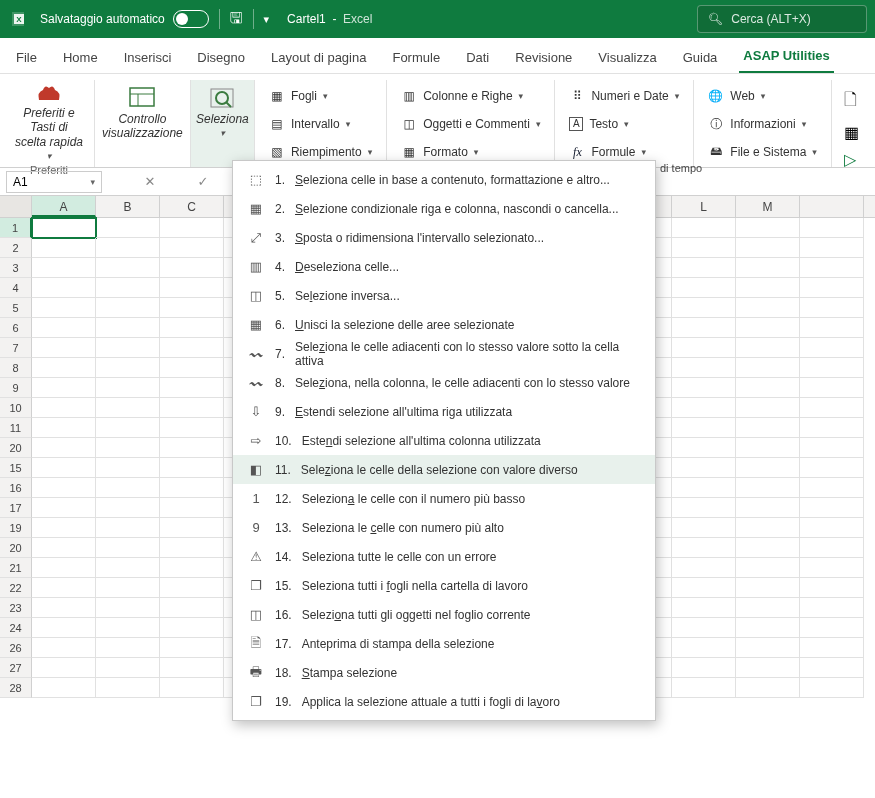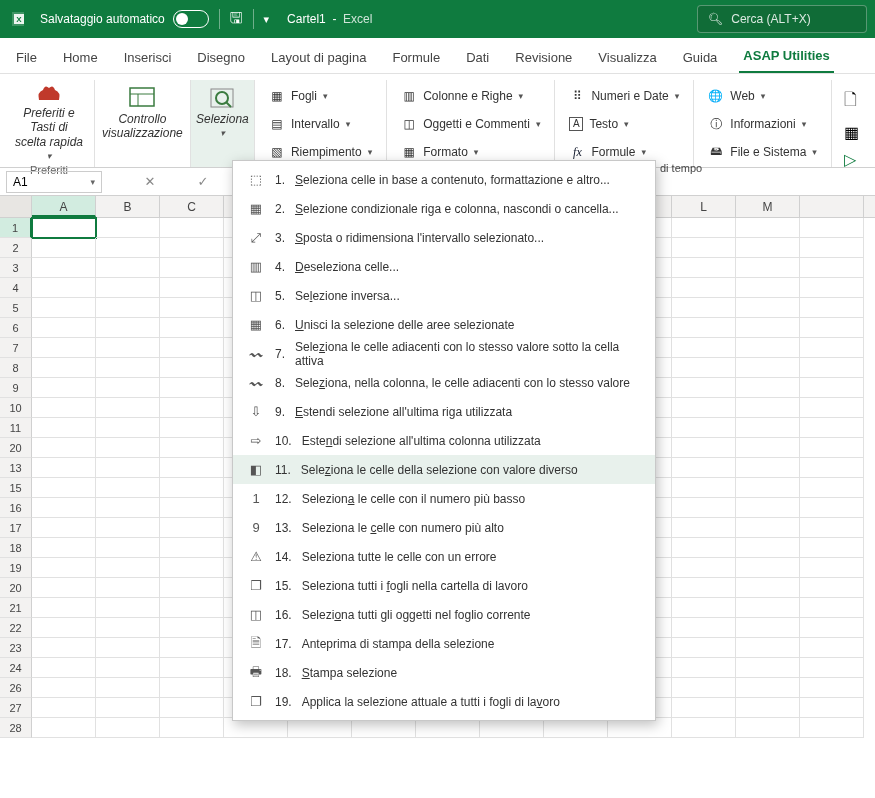--- a/index.html
+++ b/index.html
@@ -444,36 +444,20 @@
         <div class="cell"></div>
         <div class="cell"></div>
         <div class="cell"></div>
         <div class="cell"></div>
         <div class="cell"></div>
         <div class="cell"></div>
         <div class="cell"></div>
         <div class="cell"></div>
       </div>
       <div class="row">
-        <div class="rh">13</div>
-        <div class="cell"></div>
-        <div class="cell"></div>
-        <div class="cell"></div>
-        <div class="cell"></div>
-        <div class="cell"></div>
-        <div class="cell"></div>
-        <div class="cell"></div>
-        <div class="cell"></div>
-        <div class="cell"></div>
-        <div class="cell"></div>
-        <div class="cell"></div>
-        <div class="cell"></div>
-        <div class="cell"></div>
-      </div>
-      <div class="row">
         <div class="rh">15</div>
         <div class="cell"></div>
         <div class="cell"></div>
         <div class="cell"></div>
         <div class="cell"></div>
         <div class="cell"></div>
         <div class="cell"></div>
         <div class="cell"></div>
         <div class="cell"></div>
         <div class="cell"></div>
@@ -493,36 +477,20 @@
         <div class="cell"></div>
         <div class="cell"></div>
         <div class="cell"></div>
         <div class="cell"></div>
         <div class="cell"></div>
         <div class="cell"></div>
         <div class="cell"></div>
       </div>
       <div class="row">
         <div class="rh">17</div>
-        <div class="cell"></div>
-        <div class="cell"></div>
-        <div class="cell"></div>
-        <div class="cell"></div>
-        <div class="cell"></div>
-        <div class="cell"></div>
-        <div class="cell"></div>
-        <div class="cell"></div>
-        <div class="cell"></div>
-        <div class="cell"></div>
-        <div class="cell"></div>
-        <div class="cell"></div>
-        <div class="cell"></div>
-      </div>
-      <div class="row">
-        <div class="rh">18</div>
         <div class="cell"></div>
         <div class="cell"></div>
         <div class="cell"></div>
         <div class="cell"></div>
         <div class="cell"></div>
         <div class="cell"></div>
         <div class="cell"></div>
         <div class="cell"></div>
         <div class="cell"></div>
         <div class="cell"></div>

